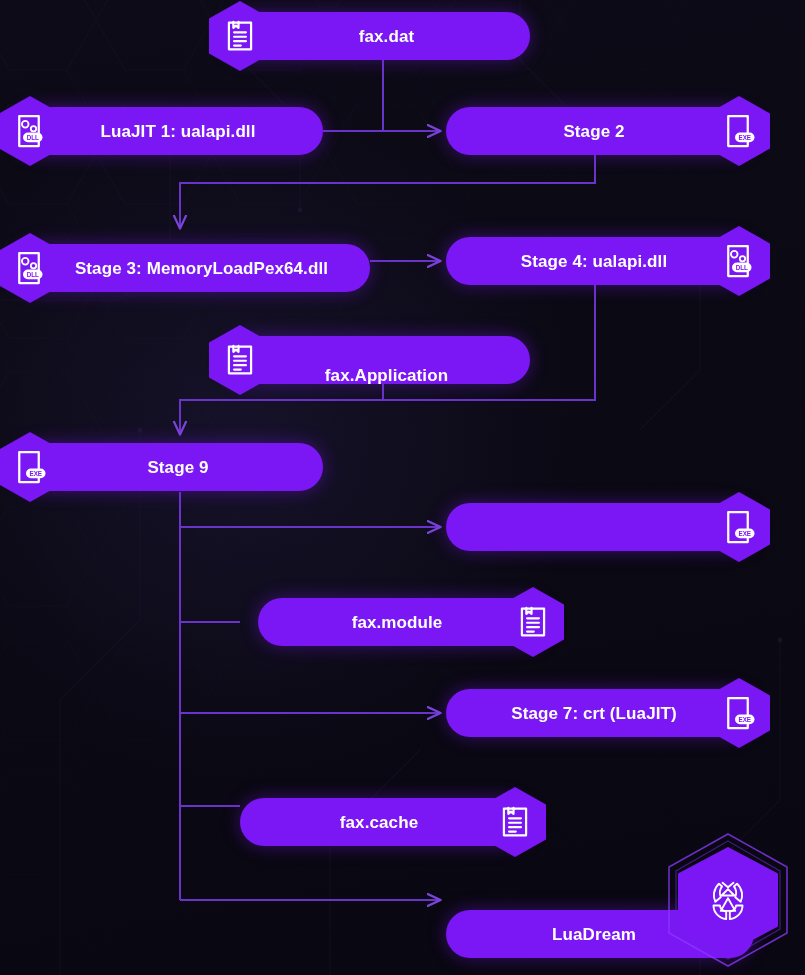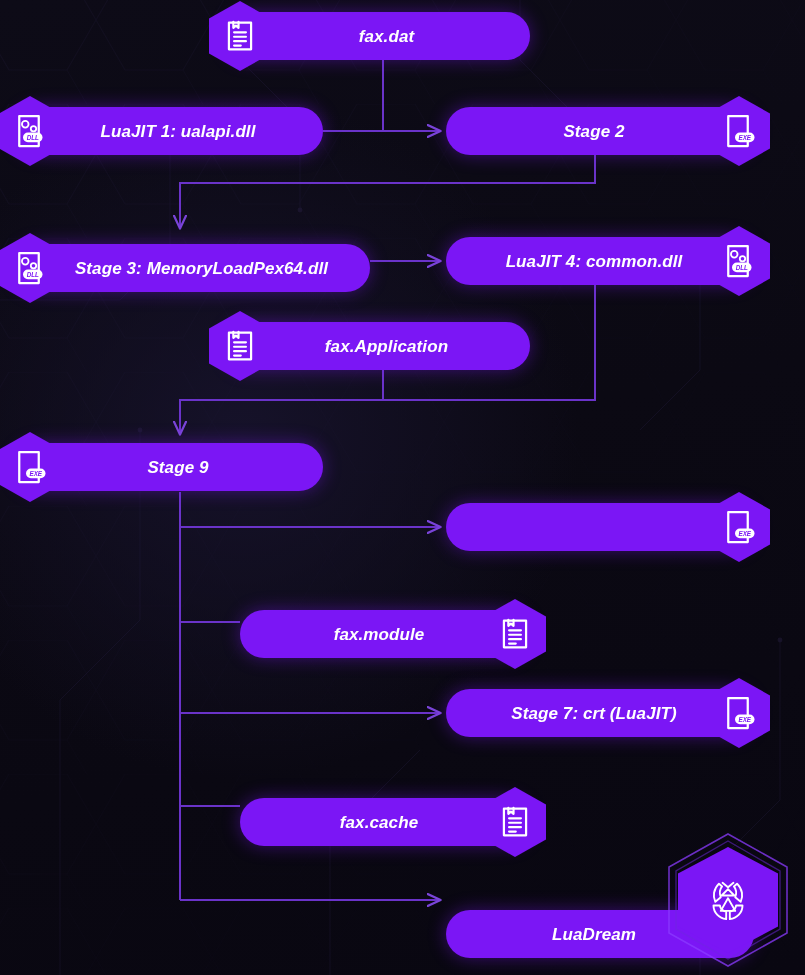--- a/index.html
+++ b/index.html
@@ -5,21 +5,20 @@
   * { margin:0; padding:0; box-sizing:border-box; }
   html,body { background:#0a0812; }
   #stage {
     position:relative;
     width:805px; height:975px;
     background:
       radial-gradient(ellipse 60% 50% at 30% 45%, #16122a 0%, rgba(13,11,24,0) 70%),
       linear-gradient(170deg, #0d0b17 0%, #0b0913 45%, #090711 100%);
     overflow:hidden;
     font-family:"Liberation Sans", sans-serif;
-    font-style:italic;
   }
   #bgpattern { position:absolute; inset:0; opacity:.5; pointer-events:none; }
   #edges { position:absolute; inset:0; pointer-events:none; }
 
   .node {
     position:absolute;
     display:flex; align-items:center;
     height:48px;
     border-radius:24px;
     background:#7b16f5;
@@ -204,39 +203,39 @@
           <g>
             <rect x="12" y="26" width="26" height="13" rx="6.5" fill="#fff"></rect>
           </g>
           <text x="25" y="35.4" text-anchor="middle" font-size="8.4" font-weight="bold" fill="#7b16f5" font-family="&quot;Liberation Sans&quot;, sans-serif">DLL</text>
         </svg>
       </span>
     <span class="label">Stage 3: MemoryLoadPex64.dll</span>
   </div>
 
   <div class="node icon-right" style="left: 446px; top: 237px; width: 308px;">
-    <span class="label">LuaJIT 4: common.dll</span>
+    <span class="label">Stage 4: ualapi.dll</span>
     <span class="hexcap right">
         <svg viewBox="0 0 44 48" width="33" height="36">
           <g fill="none" stroke="#fff" stroke-width="3" stroke-linejoin="round">
             <path d="M7 4 h26 v40 h-26 Z"></path>
           </g>
           <g fill="none" stroke="#fff" stroke-width="2.4">
             <circle cx="15" cy="15" r="4.4"></circle>
             <circle cx="26" cy="21" r="3.6"></circle>
           </g>
           <g>
             <rect x="12" y="26" width="26" height="13" rx="6.5" fill="#fff"></rect>
           </g>
           <text x="25" y="35.4" text-anchor="middle" font-size="8.4" font-weight="bold" fill="#7b16f5" font-family="&quot;Liberation Sans&quot;, sans-serif">DLL</text>
         </svg>
       </span>
   </div>
 
-  <div class="node icon-left" style="left: 225px; top: 322px; width: 305px;">
+  <div class="node icon-left" style="left: 225px; top: 336px; width: 305px; align-items: flex-end;">
     <span class="hexcap left">
         <svg viewBox="0 0 40 46" width="30" height="34">
           <g fill="none" stroke="#fff" stroke-width="3" stroke-linejoin="round" stroke-linecap="round">
             <path d="M5 5 h30 v36 h-30 Z"></path>
             <path d="M11 4 v8 l3.5-3 3.5 3 V4"></path>
             <path d="M12 18 h16"></path>
             <path d="M12 24 h16"></path>
             <path d="M12 30 h16"></path>
             <path d="M12 36 h9"></path>
           </g>
@@ -267,21 +266,21 @@
             <path d="M7 4 h26 v40 h-26 Z"></path>
           </g>
           <g>
             <rect x="16" y="26" width="26" height="13" rx="6.5" fill="#fff"></rect>
           </g>
           <text x="29" y="35.4" text-anchor="middle" font-size="8.4" font-weight="bold" fill="#7b16f5" font-family="&quot;Liberation Sans&quot;, sans-serif">EXE</text>
         </svg>
       </span>
   </div>
 
-  <div class="node icon-right" style="left: 240px; top: 598px; width: 290px; margin-top: 12px;">
+  <div class="node icon-right" style="left: 258px; top: 598px; width: 290px;">
     <span class="label">fax.module</span>
     <span class="hexcap right">
         <svg viewBox="0 0 40 46" width="30" height="34">
           <g fill="none" stroke="#fff" stroke-width="3" stroke-linejoin="round" stroke-linecap="round">
             <path d="M5 5 h30 v36 h-30 Z"></path>
             <path d="M11 4 v8 l3.5-3 3.5 3 V4"></path>
             <path d="M12 18 h16"></path>
             <path d="M12 24 h16"></path>
             <path d="M12 30 h16"></path>
             <path d="M12 36 h9"></path>

